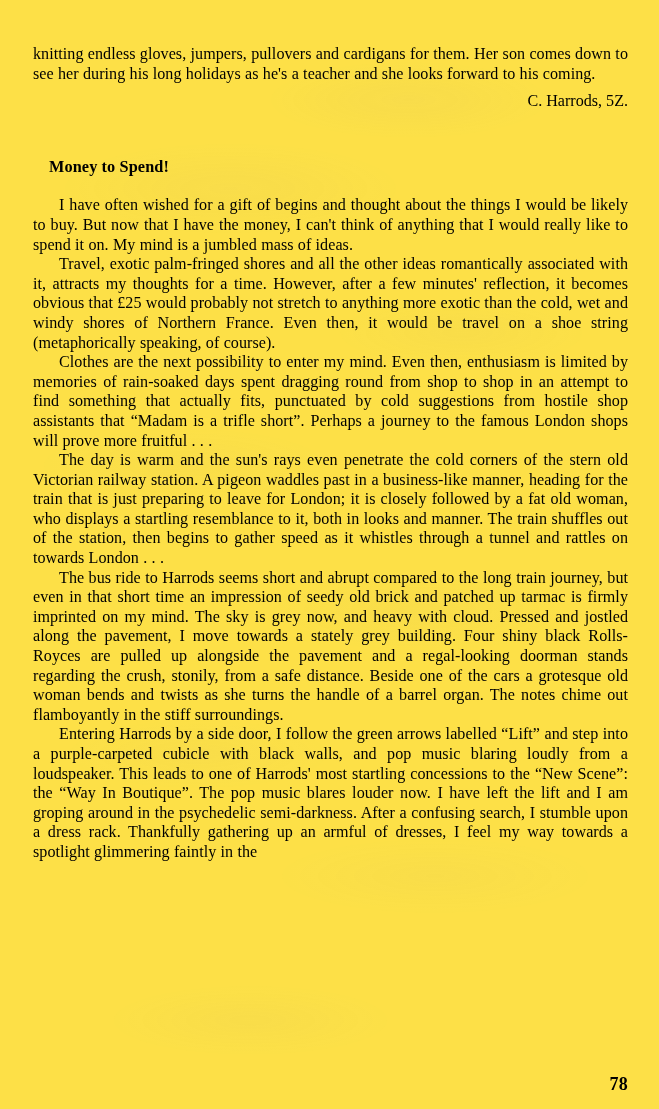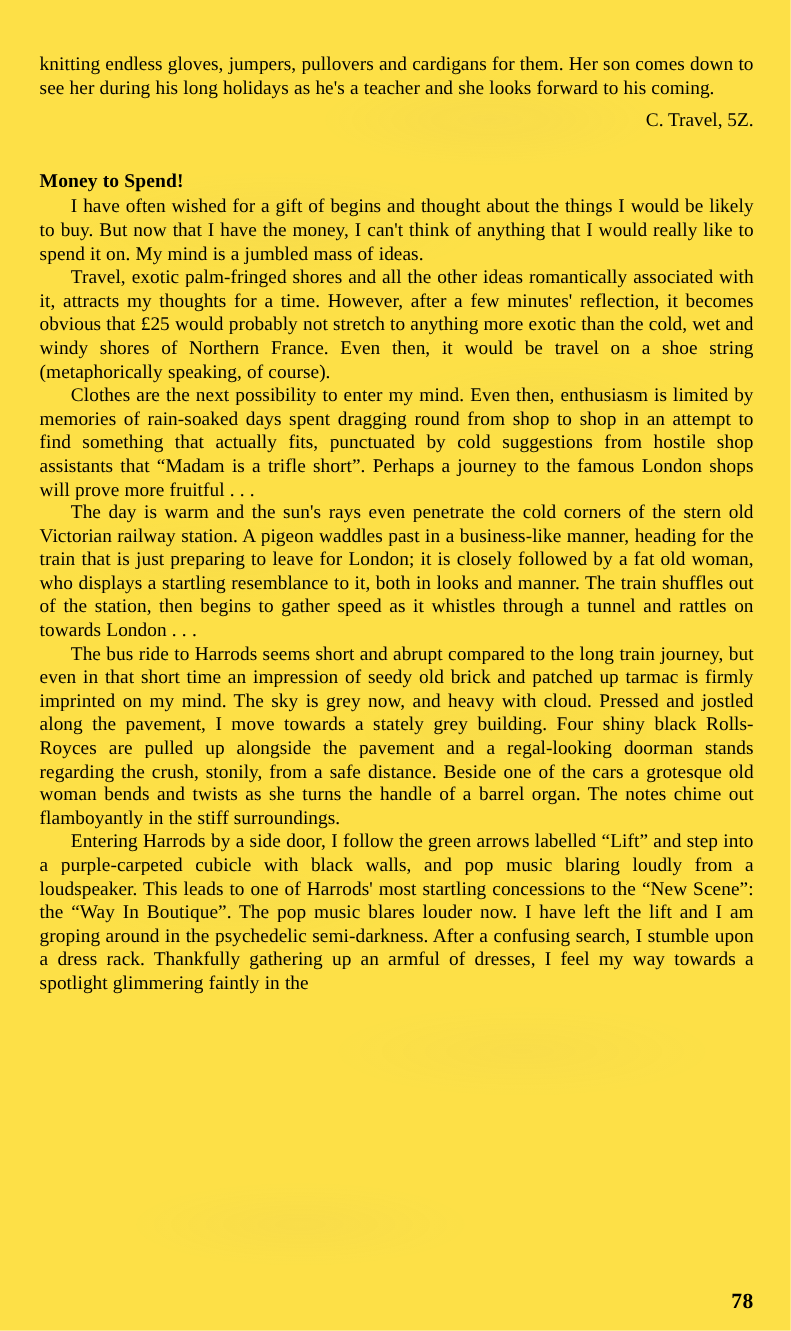--- a/index.html
+++ b/index.html
@@ -56,21 +56,21 @@
     text-indent: 26px;
   }
   .byline {
     margin: 0;
     font-size: 16.1px;
     line-height: 19.6px;
     text-align: right;
     padding-top: 8px;
   }
   h2.section-heading {
-    margin: 0;
+    margin: 16px;
     font-size: 16.3px;
     line-height: 19.6px;
     font-weight: bold;
     text-align: left;
     padding-top: 30px;
     padding-bottom: 3px;
     letter-spacing: 0.1px;
   }
   .folio {
     position: absolute;
@@ -87,21 +87,21 @@
 
 <div class="page">
 
   <div class="scan-noise"></div>
 
   <div class="text-column">
 
     <p class="body-par no-indent">knitting endless gloves, jumpers, pullovers and cardigans for them. Her son comes down to see her during his long holidays as he's a teacher and she looks forward to his coming.</p>
 
 
-    <p class="byline">C. Travel, 5Z.</p>
+    <p class="byline">C. Harrods, 5Z.</p>
 
     <h2 class="section-heading">Money to Spend!</h2>
 
     <p class="body-par indent">I have often wished for a gift of begins and thought about the things I would be likely to buy. But now that I have the money, I can't think of anything that I would really like to spend it on. My mind is a jumbled mass of ideas.</p>
 
     <p class="body-par indent">Travel, exotic palm-fringed shores and all the other ideas romantically associated with it, attracts my thoughts for a time. However, after a few minutes' reflection, it becomes obvious that £25 would probably not stretch to anything more exotic than the cold, wet and windy shores of Northern France. Even then, it would be travel on a shoe string (metaphorically speaking, of course).</p>
 
     <p class="body-par indent">Clothes are the next possibility to enter my mind. Even then, enthusiasm is limited by memories of rain-soaked days spent dragging round from shop to shop in an attempt to find something that actually fits, punctuated by cold suggestions from hostile shop assistants that “Madam is a trifle short”. Perhaps a journey to the famous London shops will prove more fruitful . . .</p>
 
     <p class="body-par indent">The day is warm and the sun's rays even penetrate the cold corners of the stern old Victorian railway station. A pigeon waddles past in a business-like manner, heading for the train that is just preparing to leave for London; it is closely followed by a fat old woman, who displays a startling resemblance to it, both in looks and manner. The train shuffles out of the station, then begins to gather speed as it whistles through a tunnel and rattles on towards London . . .</p>

